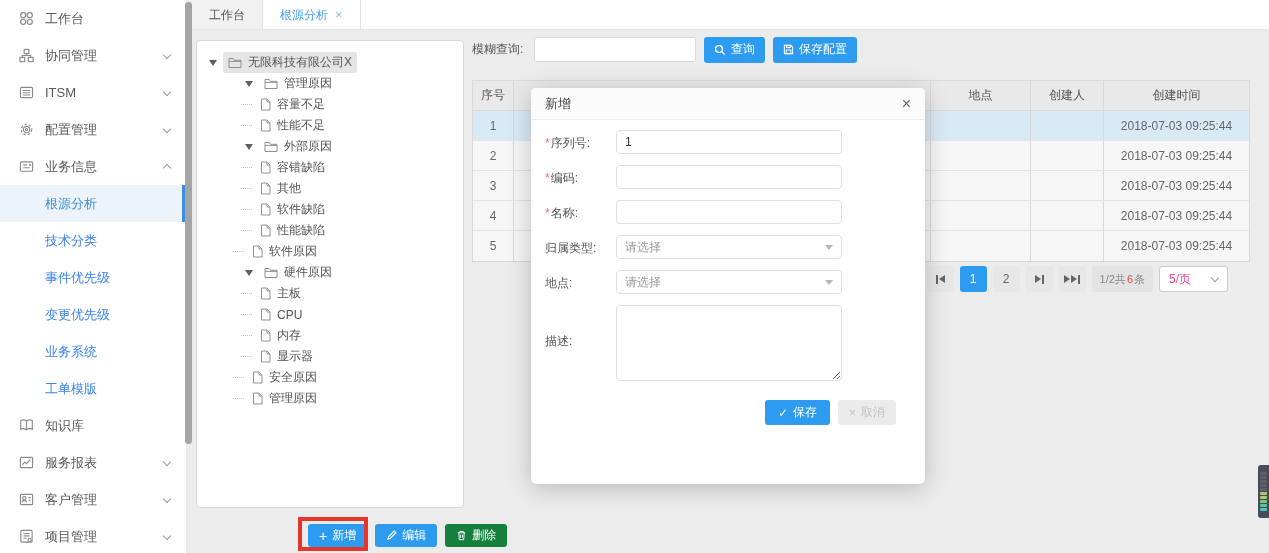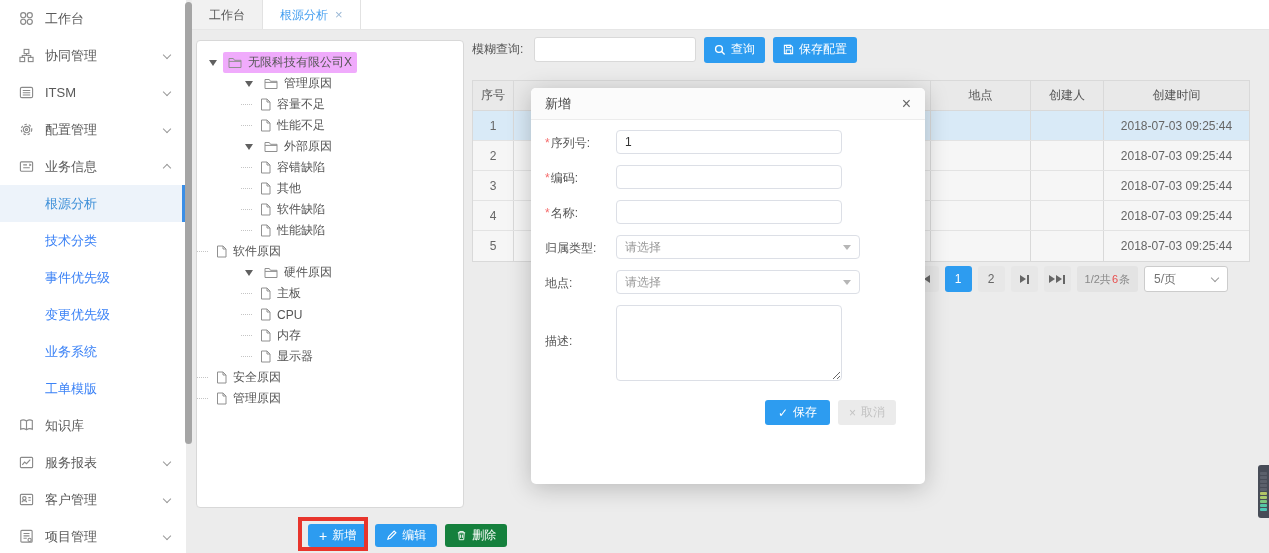--- a/index.html
+++ b/index.html
@@ -25,26 +25,26 @@
 .tabbar{height:30px;background:#fff;display:flex;border-bottom:1px solid #e6e6e6}
 .tab{padding:0 17px;line-height:30px;background:#f1f1f1;border-right:1px solid #e2e2e2;color:#555;cursor:pointer}
 .tab.active{background:#fff;color:#459ff0;display:flex;align-items:center;gap:7px}
 .tab .tclose{color:#9bb8d6;font-size:13px;cursor:pointer}
 .content{position:absolute;left:0;top:30px;right:0;bottom:0;background:#ececec}
 
 
 .tree-panel{position:absolute;left:4px;top:10px;width:268px;height:468px;background:#fff;
       border:1px solid #d8d8d8;border-radius:4px;padding-top:11px;overflow:hidden}
 .trow{display:flex;align-items:center;height:21px;cursor:pointer}
-.lvl0{padding-left:12px}.lvl1{padding-left:48px}.lvl1f{}.lvl2{padding-left:44px}
+.lvl0{padding-left:12px}.lvl1{padding-left:48px}.lvl1f{padding-left:36px}.lvl2{padding-left:44px}
 .arrow{width:0;height:0;border-left:4px solid transparent;border-right:4px solid transparent;
       border-top:6px solid #606060;margin-right:6px}
 .conn{width:11px;border-top:1px dotted #c5c5c5;margin-right:3px}
 .hl{display:flex;align-items:center;padding:2px 5px;border-radius:2px;gap:6px}
-.trow.sel .hl{background:#f0abfc}
+.trow.sel .hl{background:#e5e5e5}
 .nlabel{color:#555;white-space:nowrap}
 
 
 .tree-actions{position:absolute;left:116px;top:494px;display:flex;gap:8px;z-index:20}
 .btn{height:23px;border:none;border-radius:3px;background:#2d9cf0;color:#fff;display:flex;
      align-items:center;padding:0 11px;gap:5px;font-size:12px;cursor:pointer;
      font-family:"Liberation Sans","DejaVu Sans",sans-serif}
 .btn.danger{background:#15803d}
 .plus-glyph{font-size:14px;line-height:1}
 .annotation{position:absolute;left:106px;top:487px;width:70px;height:34px;border:4px solid #e8352c;
@@ -76,36 +76,36 @@
      align-items:center;gap:6px;padding-right:22px}
 .pbtn{width:27px;height:26px;background:#e7e7e7;border-radius:3px;display:flex;align-items:center;
      justify-content:center;gap:1px;cursor:pointer;color:#666}
 .pbtn.active{background:#2d9cf0;color:#fff}
 .tri-l{width:0;height:0;border-top:4px solid transparent;border-bottom:4px solid transparent;border-right:6px solid #666}
 .tri-r{width:0;height:0;border-top:4px solid transparent;border-bottom:4px solid transparent;border-left:6px solid #666}
 .pbar{width:2px;height:9px;background:#666}
 .pinfo{height:26px;background:#e3e3e3;border-radius:3px;display:flex;align-items:center;padding:0 8px;
      color:#888;font-size:11px;gap:1px}
 .pinfo .red{color:#e84c4c}
-.psize{width:84px;height:26px;background:#fff;border:1px solid #ccc;border-radius:3px;display:flex;
-     align-items:center;justify-content:space-between;padding:0 9px;color:#737373;cursor:pointer}
+.psize{width:69px;height:26px;background:#fff;border:1px solid #ccc;border-radius:3px;display:flex;
+     align-items:center;justify-content:space-between;padding:0 9px;color:#ec4899;cursor:pointer}
 
 
 .modal{position:absolute;left:531px;top:88px;width:394px;height:396px;background:#fff;border-radius:5px;
      box-shadow:0 4px 24px rgba(0,0,0,.22);z-index:100}
 .modal-head{height:32px;display:flex;align-items:center;justify-content:space-between;padding:0 14px;
      border-bottom:1px solid #ececec;background:#fbfbfb;border-radius:5px 5px 0 0;color:#444;font-size:13px}
 .modal-close{color:#666;font-size:16px;cursor:pointer;line-height:1}
 .modal-body{padding:10px 14px 0}
 .frow{display:flex;margin-bottom:11px}
 .flabel{width:71px;padding-top:5px;color:#555;white-space:nowrap}
 .req{color:#f56c6c;margin-right:1px}
 .finput{width:226px;height:24px;border:1px solid #dcdfe6;border-radius:4px;padding:0 8px;font-size:12px;
      color:#333;outline:none}
-.fselect{width:244px;height:24px;border:1px solid #dcdfe6;border-radius:4px;display:flex;align-items:center;
+.fselect{width:226px;height:24px;border:1px solid #dcdfe6;border-radius:4px;display:flex;align-items:center;
      justify-content:space-between;padding:0 8px;color:#999;cursor:pointer}
 .dcaret{width:0;height:0;border-left:4px solid transparent;border-right:4px solid transparent;
      border-top:5px solid #b6b6b6}
 .ftext{width:226px;height:76px;border:1px solid #dcdfe6;border-radius:4px;resize:both;outline:none;
      font-family:"Liberation Sans","DejaVu Sans",sans-serif}
 .modal-foot{display:flex;justify-content:flex-end;gap:8px;padding:8px 29px 0}
 .btn-save{height:25px;border:none;border-radius:3px;background:#2d9cf0;color:#fff;display:flex;
      align-items:center;padding:0 13px;gap:5px;font-size:12px;cursor:pointer;
      font-family:"Liberation Sans","DejaVu Sans",sans-serif}
 .btn-cancel{height:25px;border:none;border-radius:3px;background:#ebebeb;color:#c3c3c3;display:flex;

